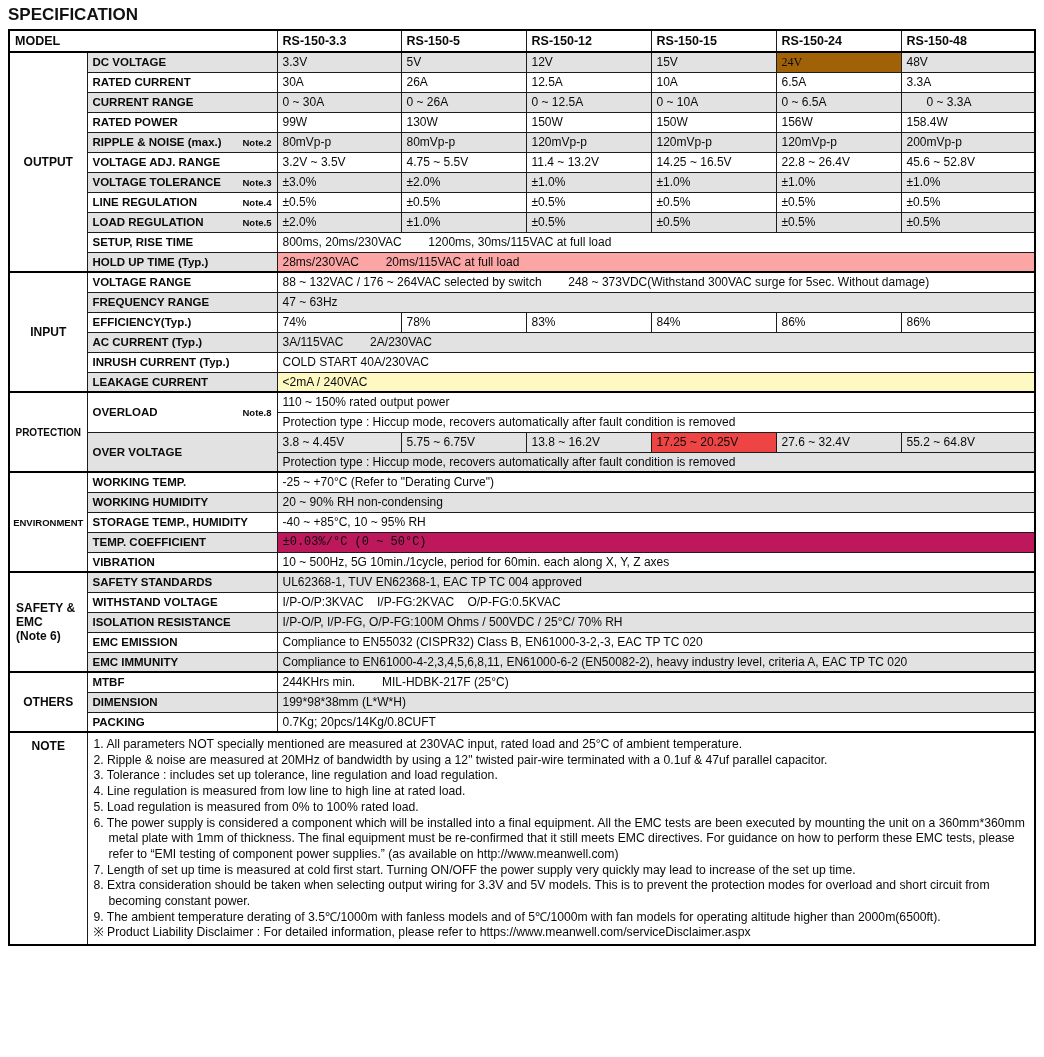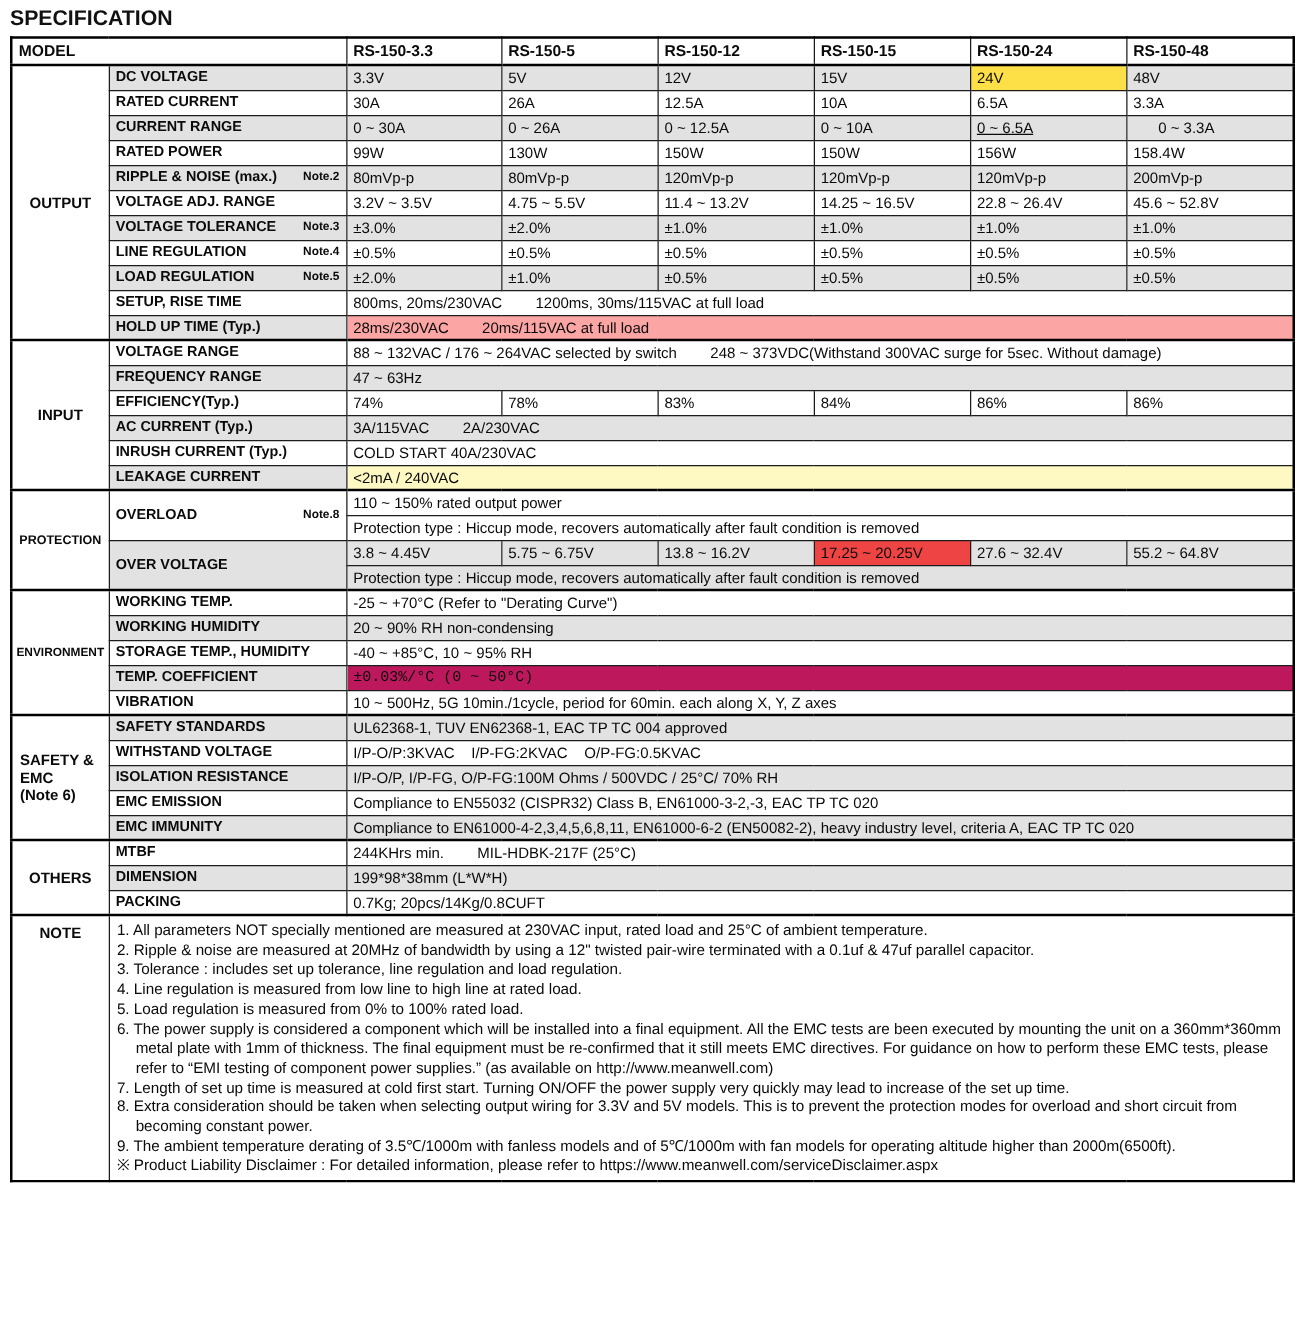--- a/index.html
+++ b/index.html
@@ -34,21 +34,21 @@
     color: #0a0a0a;
   }
   .hd { font-weight: bold; font-size: 12.5px; height: 22px; }
   .sec { font-weight: bold; text-align: center; padding: 1px 2px; font-size: 12px; }
   .sec .secline { text-align: left; padding-left: 4px; }
   .sec.one .secline { text-align: center; padding-left: 0; }
   .sec-sm { font-size: 10px; }
   .sec-xs { font-size: 9.5px; }
   .note-sec { vertical-align: top; padding-top: 6px; }
   .lab { font-weight: bold; }
-  .labflex { display: flex; justify-content: space-between; align-items: flex-start; gap: 2px; }
+  .labflex { display: flex; justify-content: space-between; align-items: center; gap: 2px; }
   .labflex .lbltxt { white-space: nowrap; font-size: 11.5px; }
   .noteref { font-size: 9.5px; white-space: nowrap; }
   .val { font-size: 12px; }
   .notes { padding: 4px 6px 3px 6px; vertical-align: top; }
   .note-line {
     font-size: 12.2px;
     line-height: 15.7px;
     padding-left: 15px;
     text-indent: -15px;
     white-space: normal;
@@ -81,39 +81,39 @@
           <td data-name="model-name-cell" class="hd">RS-150-24</td>
           <td data-name="model-name-cell" class="hd">RS-150-48</td>
         </tr>
         <tr data-name="table-row" class="sec-start">
           <td data-name="section-cell" class="sec one" rowspan="11"><div data-name="section-name" class="secline">OUTPUT</div></td>
           <td data-name="param-label-cell" class="lab" rowspan="1" style="background: rgb(226, 226, 226);"><div class="labflex"><span data-name="param-label" class="lbltxt">DC VOLTAGE</span></div></td>
           <td data-name="value-cell" class="val" style="background: rgb(226, 226, 226);">3.3V</td>
           <td data-name="value-cell" class="val" style="background: rgb(226, 226, 226);">5V</td>
           <td data-name="value-cell" class="val" style="background: rgb(226, 226, 226);">12V</td>
           <td data-name="value-cell" class="val" style="background: rgb(226, 226, 226);">15V</td>
-          <td data-name="value-cell" class="val" style="background: #fde047;">24V</td>
+          <td data-name="value-cell" class="val" style="background: #a16207; font-family: Liberation Serif, serif;">24V</td>
           <td data-name="value-cell" class="val" style="background: rgb(226, 226, 226);">48V</td>
         </tr>
         <tr data-name="table-row">
           <td data-name="param-label-cell" class="lab" rowspan="1"><div class="labflex"><span data-name="param-label" class="lbltxt">RATED CURRENT</span></div></td>
           <td data-name="value-cell" class="val">30A</td>
           <td data-name="value-cell" class="val">26A</td>
           <td data-name="value-cell" class="val">12.5A</td>
           <td data-name="value-cell" class="val">10A</td>
           <td data-name="value-cell" class="val">6.5A</td>
           <td data-name="value-cell" class="val">3.3A</td>
         </tr>
         <tr data-name="table-row">
           <td data-name="param-label-cell" class="lab" rowspan="1" style="background: rgb(226, 226, 226);"><div class="labflex"><span data-name="param-label" class="lbltxt">CURRENT RANGE</span></div></td>
           <td data-name="value-cell" class="val" style="background: rgb(226, 226, 226);">0 ~ 30A</td>
           <td data-name="value-cell" class="val" style="background: rgb(226, 226, 226);">0 ~ 26A</td>
           <td data-name="value-cell" class="val" style="background: rgb(226, 226, 226);">0 ~ 12.5A</td>
           <td data-name="value-cell" class="val" style="background: rgb(226, 226, 226);">0 ~ 10A</td>
-          <td data-name="value-cell" class="val" style="background: rgb(226, 226, 226); text-decoration: underline;">0 ~ 6.5A</td>
+          <td data-name="value-cell" class="val" style="background: rgb(226, 226, 226);">0 ~ 6.5A</td>
           <td data-name="value-cell" class="val" style="background: rgb(226, 226, 226); padding-left: 25px;">0 ~ 3.3A</td>
         </tr>
         <tr data-name="table-row">
           <td data-name="param-label-cell" class="lab" rowspan="1"><div class="labflex"><span data-name="param-label" class="lbltxt">RATED POWER</span></div></td>
           <td data-name="value-cell" class="val">99W</td>
           <td data-name="value-cell" class="val">130W</td>
           <td data-name="value-cell" class="val">150W</td>
           <td data-name="value-cell" class="val">150W</td>
           <td data-name="value-cell" class="val">156W</td>
           <td data-name="value-cell" class="val">158.4W</td>

